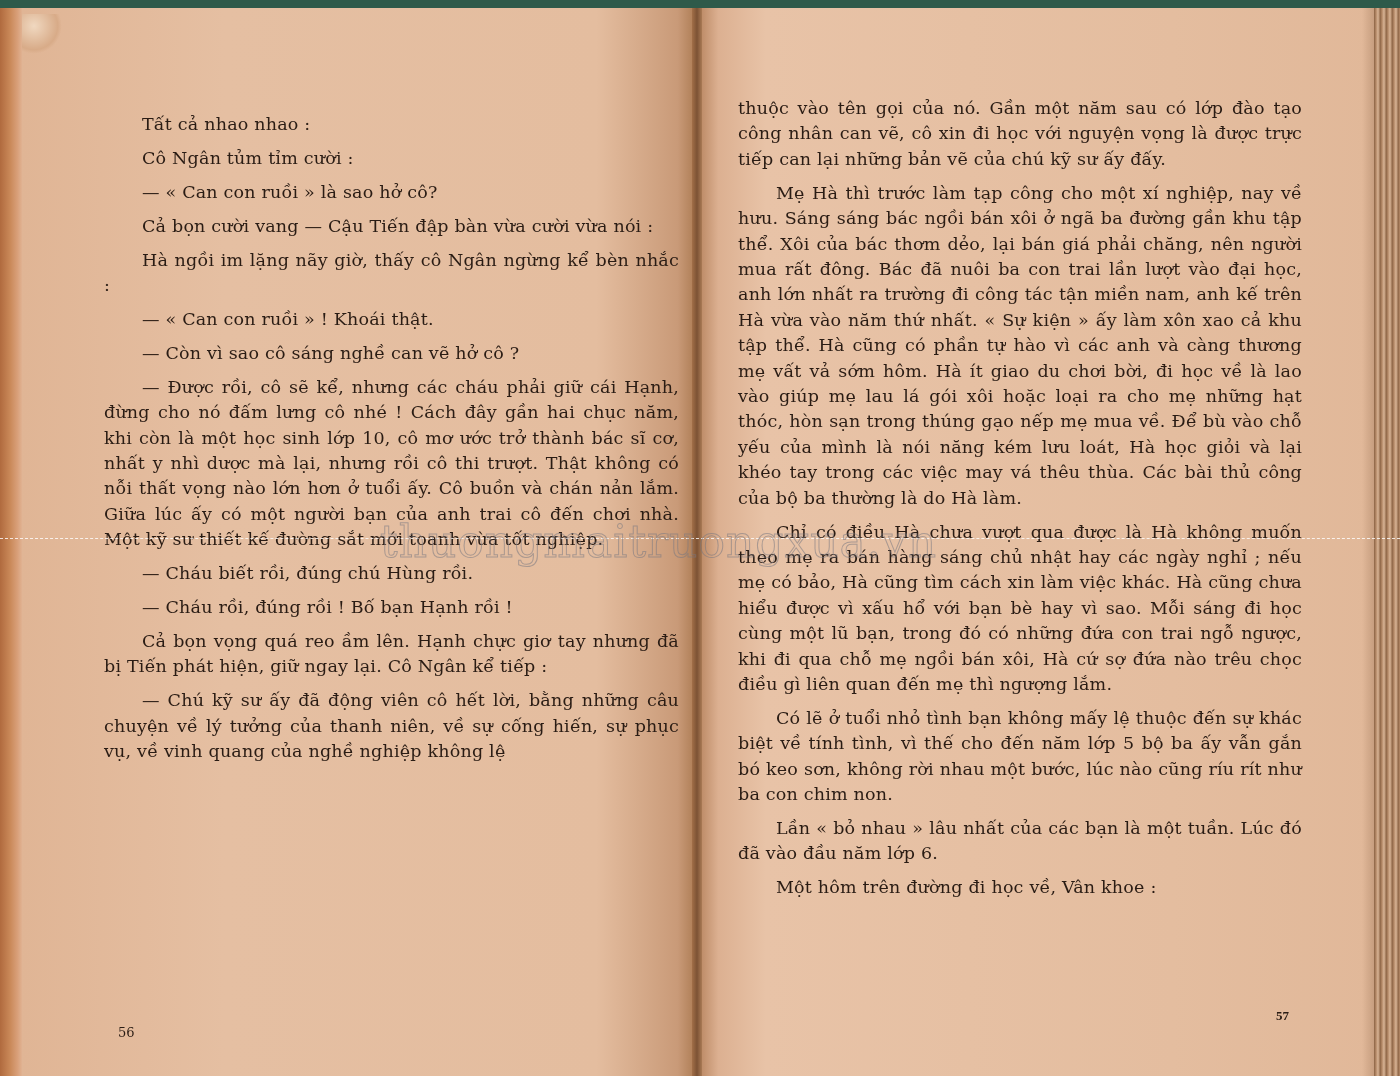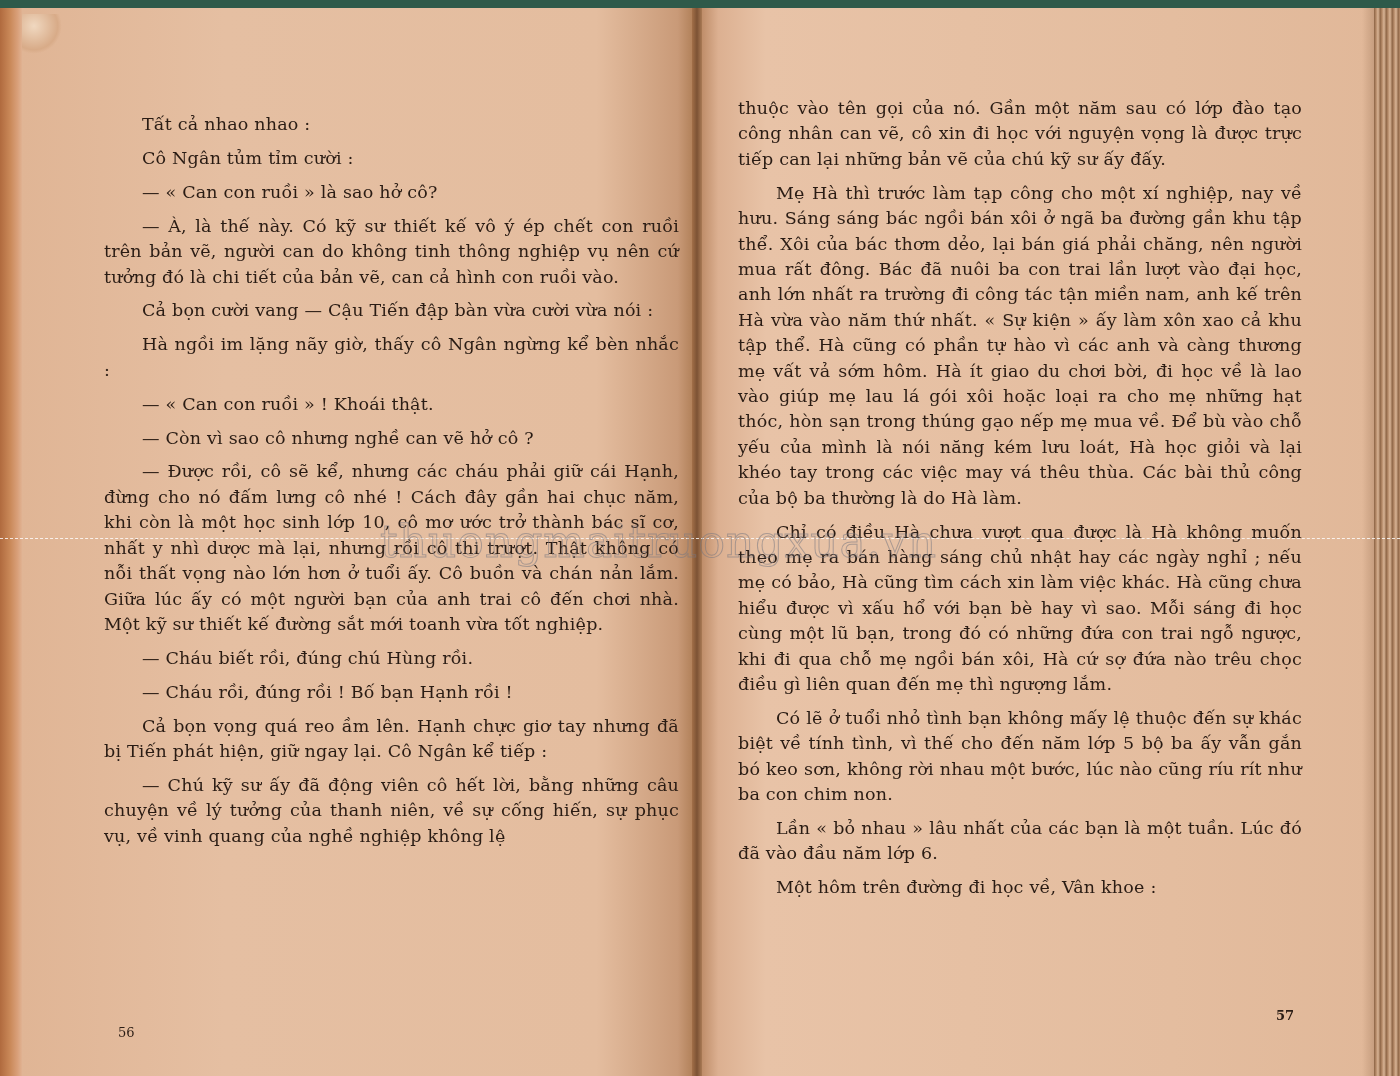--- a/index.html
+++ b/index.html
@@ -43,21 +43,21 @@
     letter-spacing: 0.2px;
   }
   .left .text { left: 82px; top: 104px; width: 575px; }
   .right .text { left: 40px; top: 88px; width: 564px; }
   .text p { margin: 0 0 8.5px 0; text-indent: 38px; }
   .text p.cont { text-indent: 0; }
   .pagenum {
     position: absolute; font-size: 13px; color: #2a1c14;
   }
   .left .pagenum { left: 96px; top: 1017px; }
-  .right .pagenum { left: 578px; top: 1000px; font-weight: bold; }
+  .right .pagenum { left: 578px; top: 1000px; font-weight: bold; font-family: Liberation Serif, serif; }
   .watermark {
     position: absolute; left: 380px; top: 522px; width: 640px; height: 40px;
     font-family: "DejaVu Serif", serif; font-size: 44px; line-height: 40px;
     color: transparent; -webkit-text-stroke: 1px rgba(120,120,130,0.55);
     letter-spacing: 1px; white-space: nowrap; pointer-events: none;
   }
   .dash-line {
     position: absolute; left: 0; top: 538px; width: 1400px; height: 0;
     border-top: 1px dashed rgba(255,255,255,0.8);
   }
@@ -68,25 +68,24 @@
 </style>
 </head>
 <body>
 
 <div class="spread">
   <div class="page left">
     <div class="text">
       <p>Tất cả nhao nhao :</p>
       <p>Cô Ngân tủm tỉm cười :</p>
       <p>— « Can con ruồi » là sao hở cô?</p>
-      <p>— À, là thế này. Có kỹ sư thiết kế vô ý ép chết con ruồi trên bản vẽ, người can do không tinh thông nghiệp vụ nên cứ tưởng đó là chi tiết của bản vẽ, can cả hình con ruồi vào.</p>
       <p>Cả bọn cười vang — Cậu Tiến đập bàn vừa cười vừa nói :</p>
       <p>Hà ngồi im lặng nãy giờ, thấy cô Ngân ngừng kể bèn nhắc :</p>
       <p>— « Can con ruồi » ! Khoái thật.</p>
-      <p>— Còn vì sao cô nhưng nghề can vẽ hở cô ?</p>
+      <p>— Còn vì sao cô sáng nghề can vẽ hở cô ?</p>
       <p>— Được rồi, cô sẽ kể, nhưng các cháu phải giữ cái Hạnh, đừng cho nó đấm lưng cô nhé ! Cách đây gần hai chục năm, khi còn là một học sinh lớp 10, cô mơ ước trở thành bác sĩ cơ, nhất y nhì dược mà lại, nhưng rồi cô thi trượt. Thật không có nỗi thất vọng nào lớn hơn ở tuổi ấy. Cô buồn và chán nản lắm. Giữa lúc ấy có một người bạn của anh trai cô đến chơi nhà. Một kỹ sư thiết kế đường sắt mới toanh vừa tốt nghiệp.</p>
       <p>— Cháu biết rồi, đúng chú Hùng rồi.</p>
       <p>— Cháu rồi, đúng rồi ! Bố bạn Hạnh rồi !</p>
       <p>Cả bọn vọng quá reo ầm lên. Hạnh chực giơ tay nhưng đã bị Tiến phát hiện, giữ ngay lại. Cô Ngân kể tiếp :</p>
       <p>— Chú kỹ sư ấy đã động viên cô hết lời, bằng những câu chuyện về lý tưởng của thanh niên, về sự cống hiến, sự phục vụ, về vinh quang của nghề nghiệp không lệ</p>
     </div>
     <div class="pagenum">56</div>
   </div>
 
   <div class="page right">

